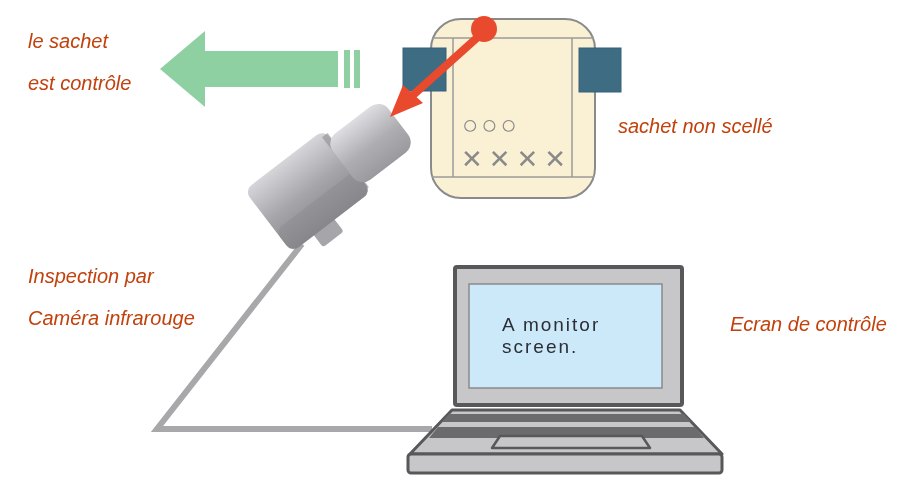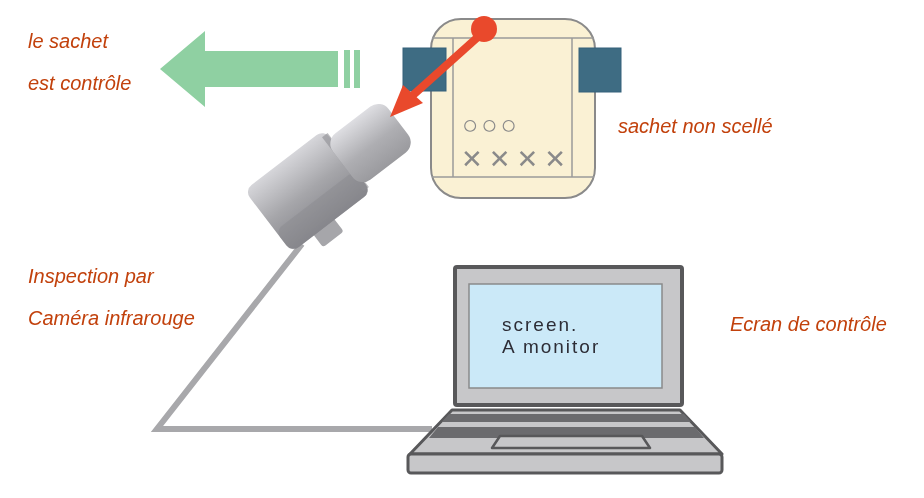--- a/index.html
+++ b/index.html
@@ -102,17 +102,17 @@
   </div>
 
   <div class="label lbl-ecran">Ecran de contrôle</div>
 
   <div class="label lbl-sachet">sachet non scellé</div>
 
   <div class="marks marks-circles">○○○</div>
   <div class="marks marks-crosses">✕✕✕✕</div>
 
   <div class="screen-text">
+    <div>A monitor</div>
     <div>screen.</div>
-    <div>A monitor</div>
   </div>
 
 </div>
 
 </body></html>

